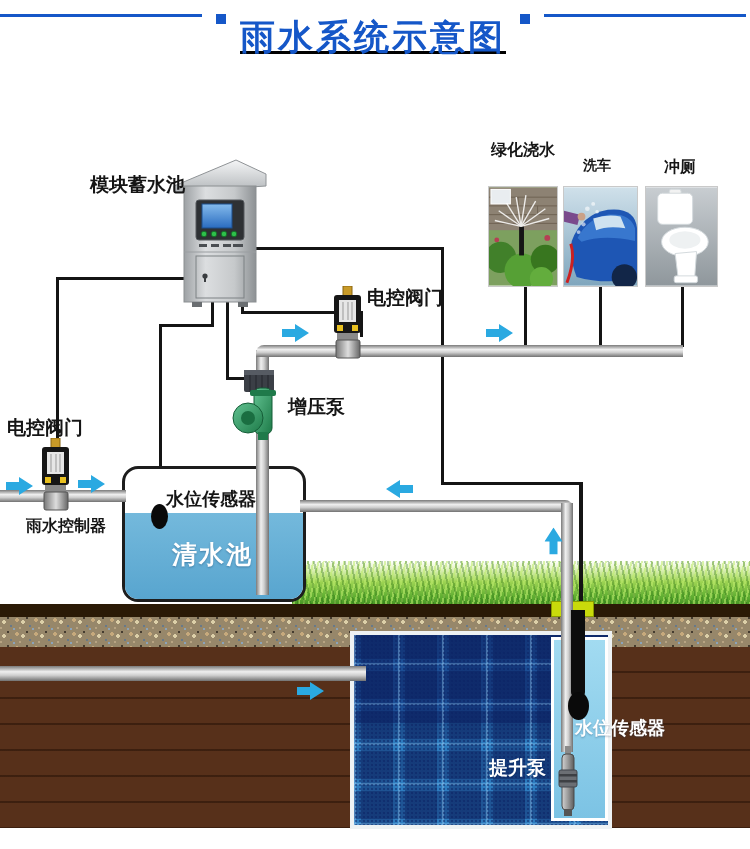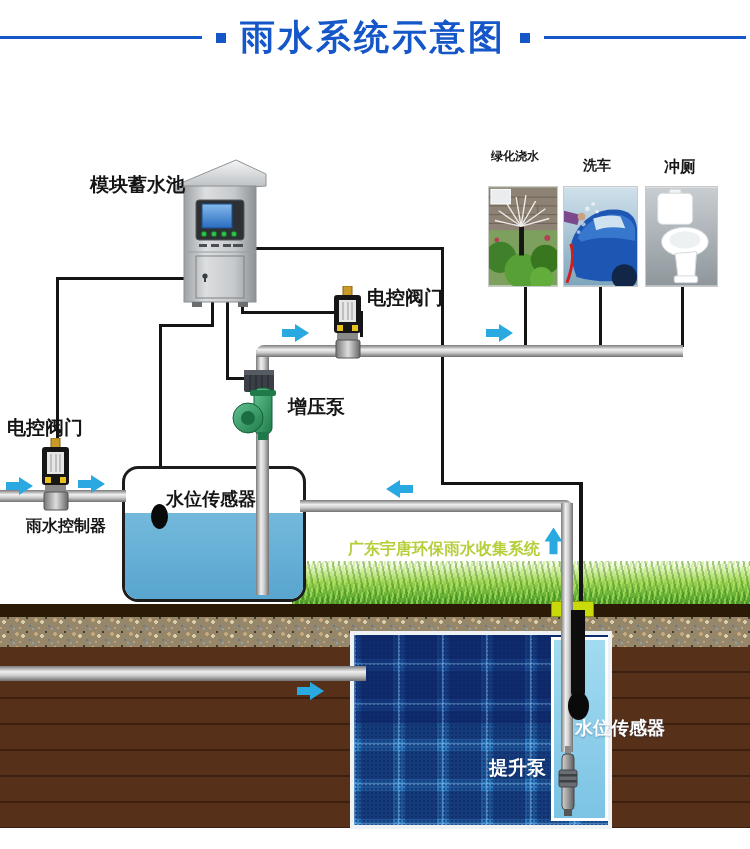--- a/index.html
+++ b/index.html
@@ -1,19 +1,19 @@
 <!DOCTYPE html>
 <html><head>
 <meta charset="utf-8">
 <style>
   html,body{margin:0;padding:0;background:#fff;}
   .stage{position:relative;width:750px;height:849px;background:#fff;overflow:hidden;
          font-family:"Liberation Sans",sans-serif;}
   
-  .titlebar{position:absolute;top:14px;left:0;right:4px;display:flex;align-items:center;z-index:50;}
+  .titlebar{position:absolute;top:14px;left:0;right:4px;display:flex;align-items:flex-start;z-index:50;text-decoration:underline;}
   .t-line{flex:1;height:3px;background:#1557c8;}
   .t-dot{width:10px;height:10px;background:#1557c8;margin:0 14px;}
   .t-text{color:#1557c8;font-size:35px;font-weight:bold;letter-spacing:3px;white-space:nowrap;}
   
   .lbl{position:absolute;color:#151515;font-weight:bold;white-space:nowrap;z-index:40;}
   .wlbl{position:absolute;color:#fff;font-weight:bold;white-space:nowrap;z-index:40;
         text-shadow:0 1px 2px rgba(0,40,80,.35);}
   .wire{position:absolute;background:#141414;z-index:10;}
   .pipe-h{position:absolute;height:12px;z-index:20;
     background:linear-gradient(180deg,#7a7a7a 0%,#efefef 38%,#cfcfcf 62%,#717171 100%);}
@@ -339,25 +339,25 @@
       </defs>
     <rect x="12" y="0" width="6" height="9" fill="#8a8a8a"></rect>
     <rect x="9" y="8" width="12" height="56" rx="4" fill="url(#pmg)" stroke="#4a4a4a"></rect>
     <rect x="6" y="24" width="18" height="17" rx="2" fill="#6b6f74" stroke="#43474c"></rect>
     <rect x="6" y="28" width="18" height="2.5" fill="#3d4044"></rect>
     <rect x="6" y="34" width="18" height="2.5" fill="#3d4044"></rect>
     <rect x="11" y="63" width="8" height="7" fill="#555"></rect>
   </svg>
 
   <div class="lbl" style="left:90px;top:172px;font-size:19px;">模块蓄水池</div>
-  <div class="lbl" style="left:491px;top:148px;font-size:12px;">绿化浇水</div>
+  <div class="lbl" style="left:491px;top:140px;font-size:16px;">绿化浇水</div>
   <div class="lbl" style="left:583px;top:157px;font-size:14px;">洗车</div>
   <div class="lbl" style="left:664px;top:157px;font-size:16px;">冲厕</div>
   <div class="lbl" style="left:367px;top:285px;font-size:19px;">电控阀门</div>
   <div class="lbl" style="left:288px;top:394px;font-size:19px;">增压泵</div>
   <div class="lbl" style="left:7px;top:415px;font-size:19px;">电控阀门</div>
   <div class="lbl" style="left:26px;top:516px;font-size:16px;font-weight:600;">雨水控制器</div>
   <div class="lbl" style="left:166px;top:487px;font-size:18px;">水位传感器</div>
-  <div style="position:absolute;left:348px;top:539px;font-size:16px;font-weight:bold;color:#b5cf3a;white-space:nowrap;z-index:40;">广东宇唐环保雨水收集系统</div>
+  <div class="wlbl" style="left:172px;top:538px;font-size:25px;letter-spacing:2px;">清水池</div>
   <div class="wlbl" style="left:489px;top:755px;font-size:19px;">提升泵</div>
   <div class="wlbl" style="left:575px;top:716px;font-size:18px;">水位传感器</div>
 
 </div>
 
 </body></html>

